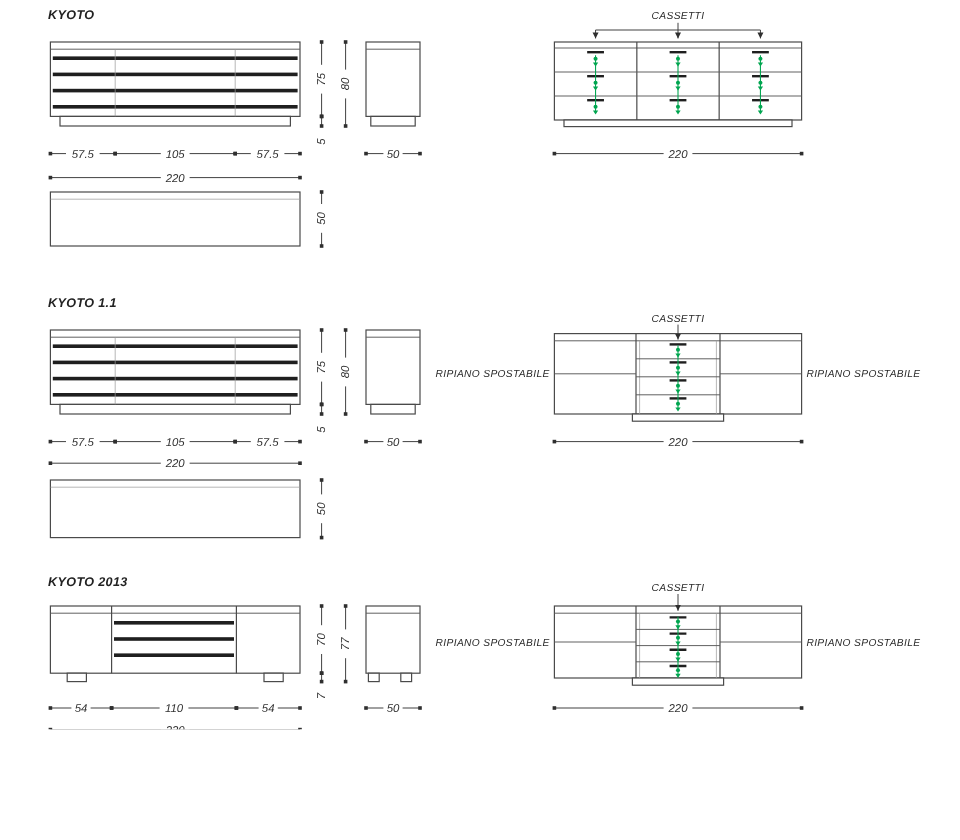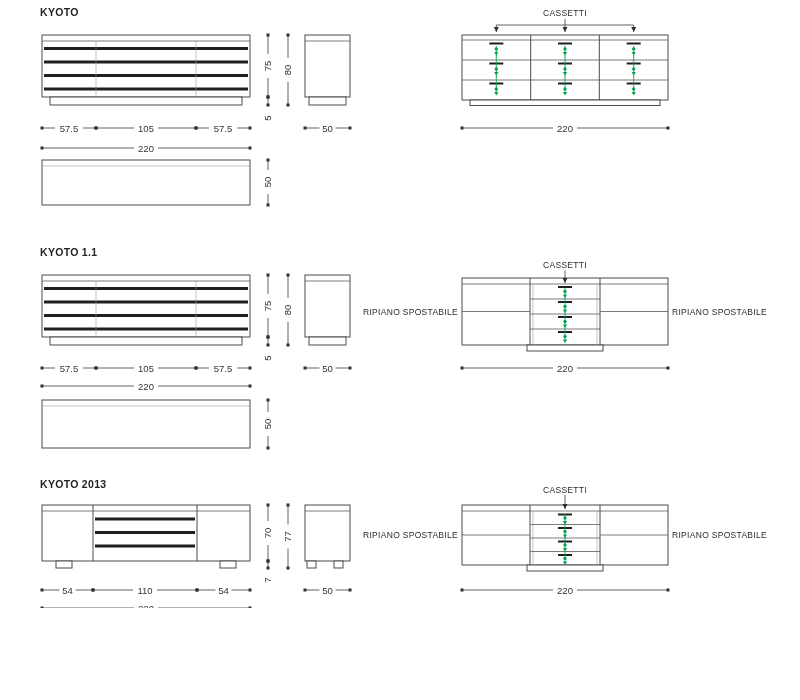--- a/index.html
+++ b/index.html
@@ -1,16 +1,16 @@
 <!DOCTYPE html>
 <html><head>
 <meta charset="utf-8">
 <style>
   html,body{margin:0;padding:0;background:#ffffff;}
-  .canvas{width:800px;height:608px;position:relative;background:#fff;overflow:hidden;}
+  .canvas{width:800px;height:608px;position:relative;background:#fff;overflow:hidden;font-style:italic;}
   svg{display:block;}
   .box{fill:#ffffff;stroke:#4a4a4a;stroke-width:1;}
   .ln{stroke:#4a4a4a;stroke-width:1;fill:none;}
   .med{stroke:#5a5a5a;stroke-width:0.8;fill:none;}
   .faint{stroke:#9a9a9a;stroke-width:0.6;fill:none;}
   .band{fill:#1f1f1f;stroke:none;}
   .tick{stroke:#1f1f1f;stroke-width:2;}
   .dim{stroke:#3a3a3a;stroke-width:0.8;fill:none;}
   .lead{stroke:#3a3a3a;stroke-width:0.8;fill:none;}
   .wbg{fill:#ffffff;stroke:none;}

